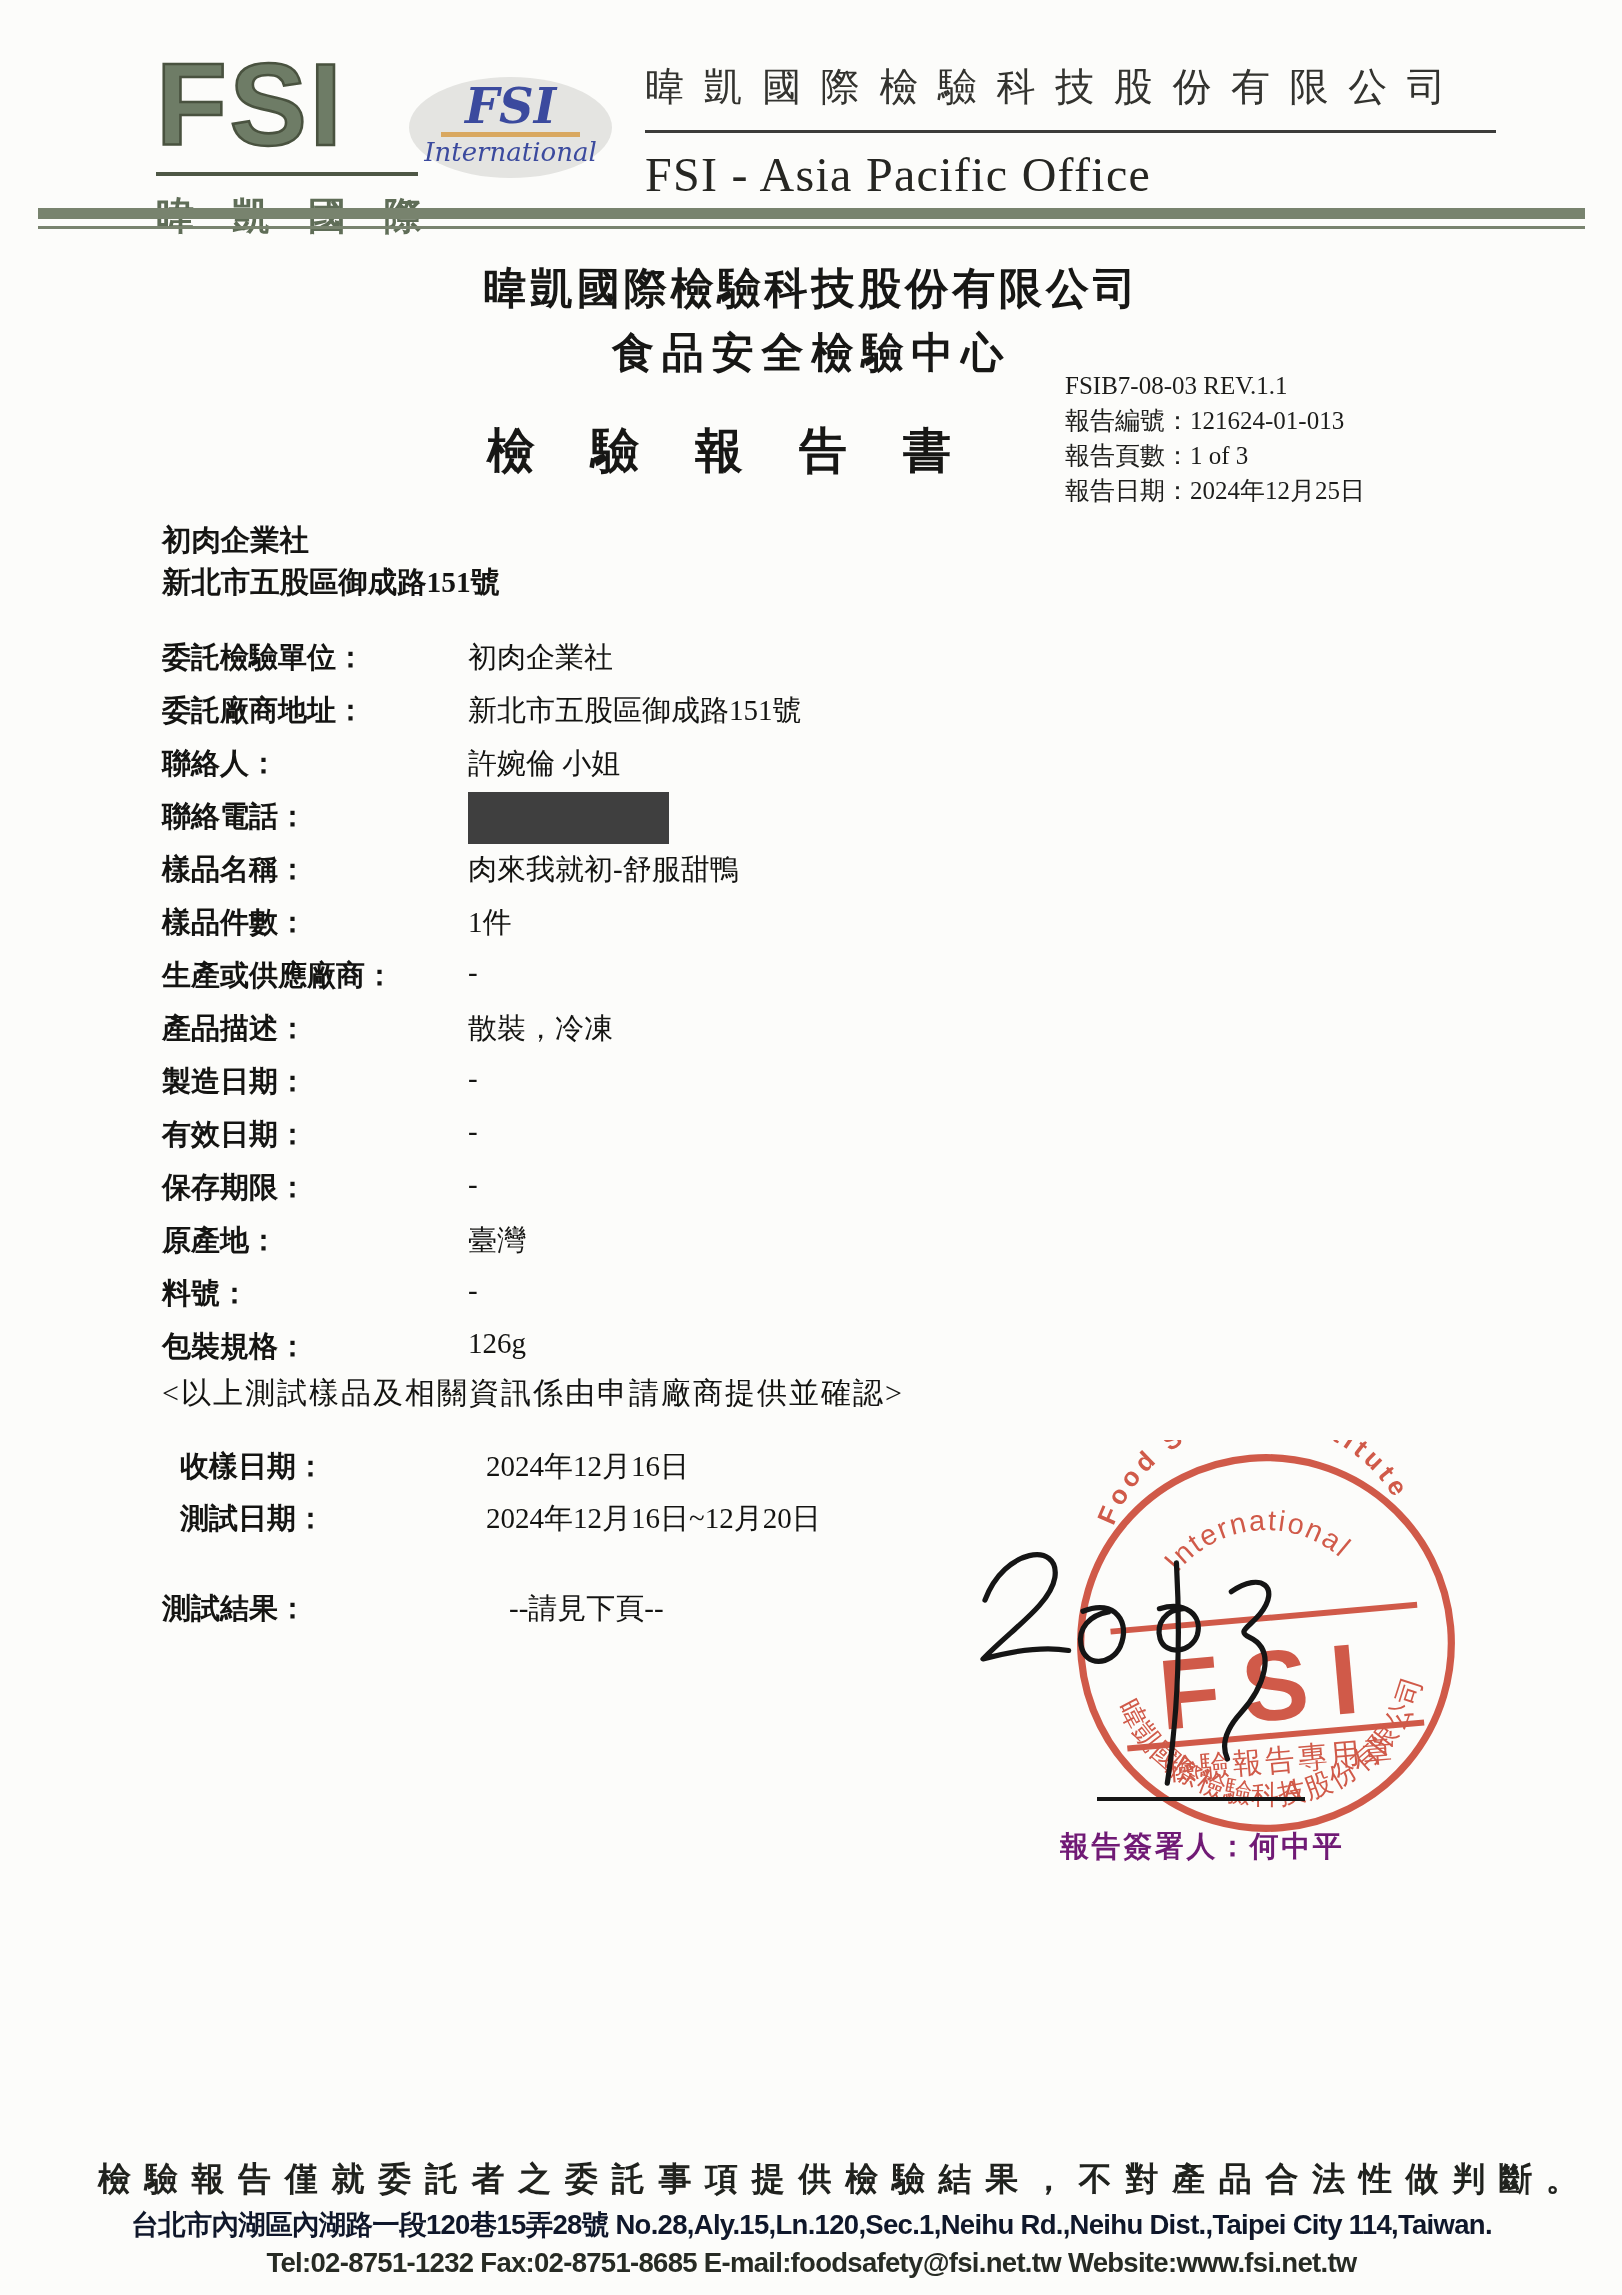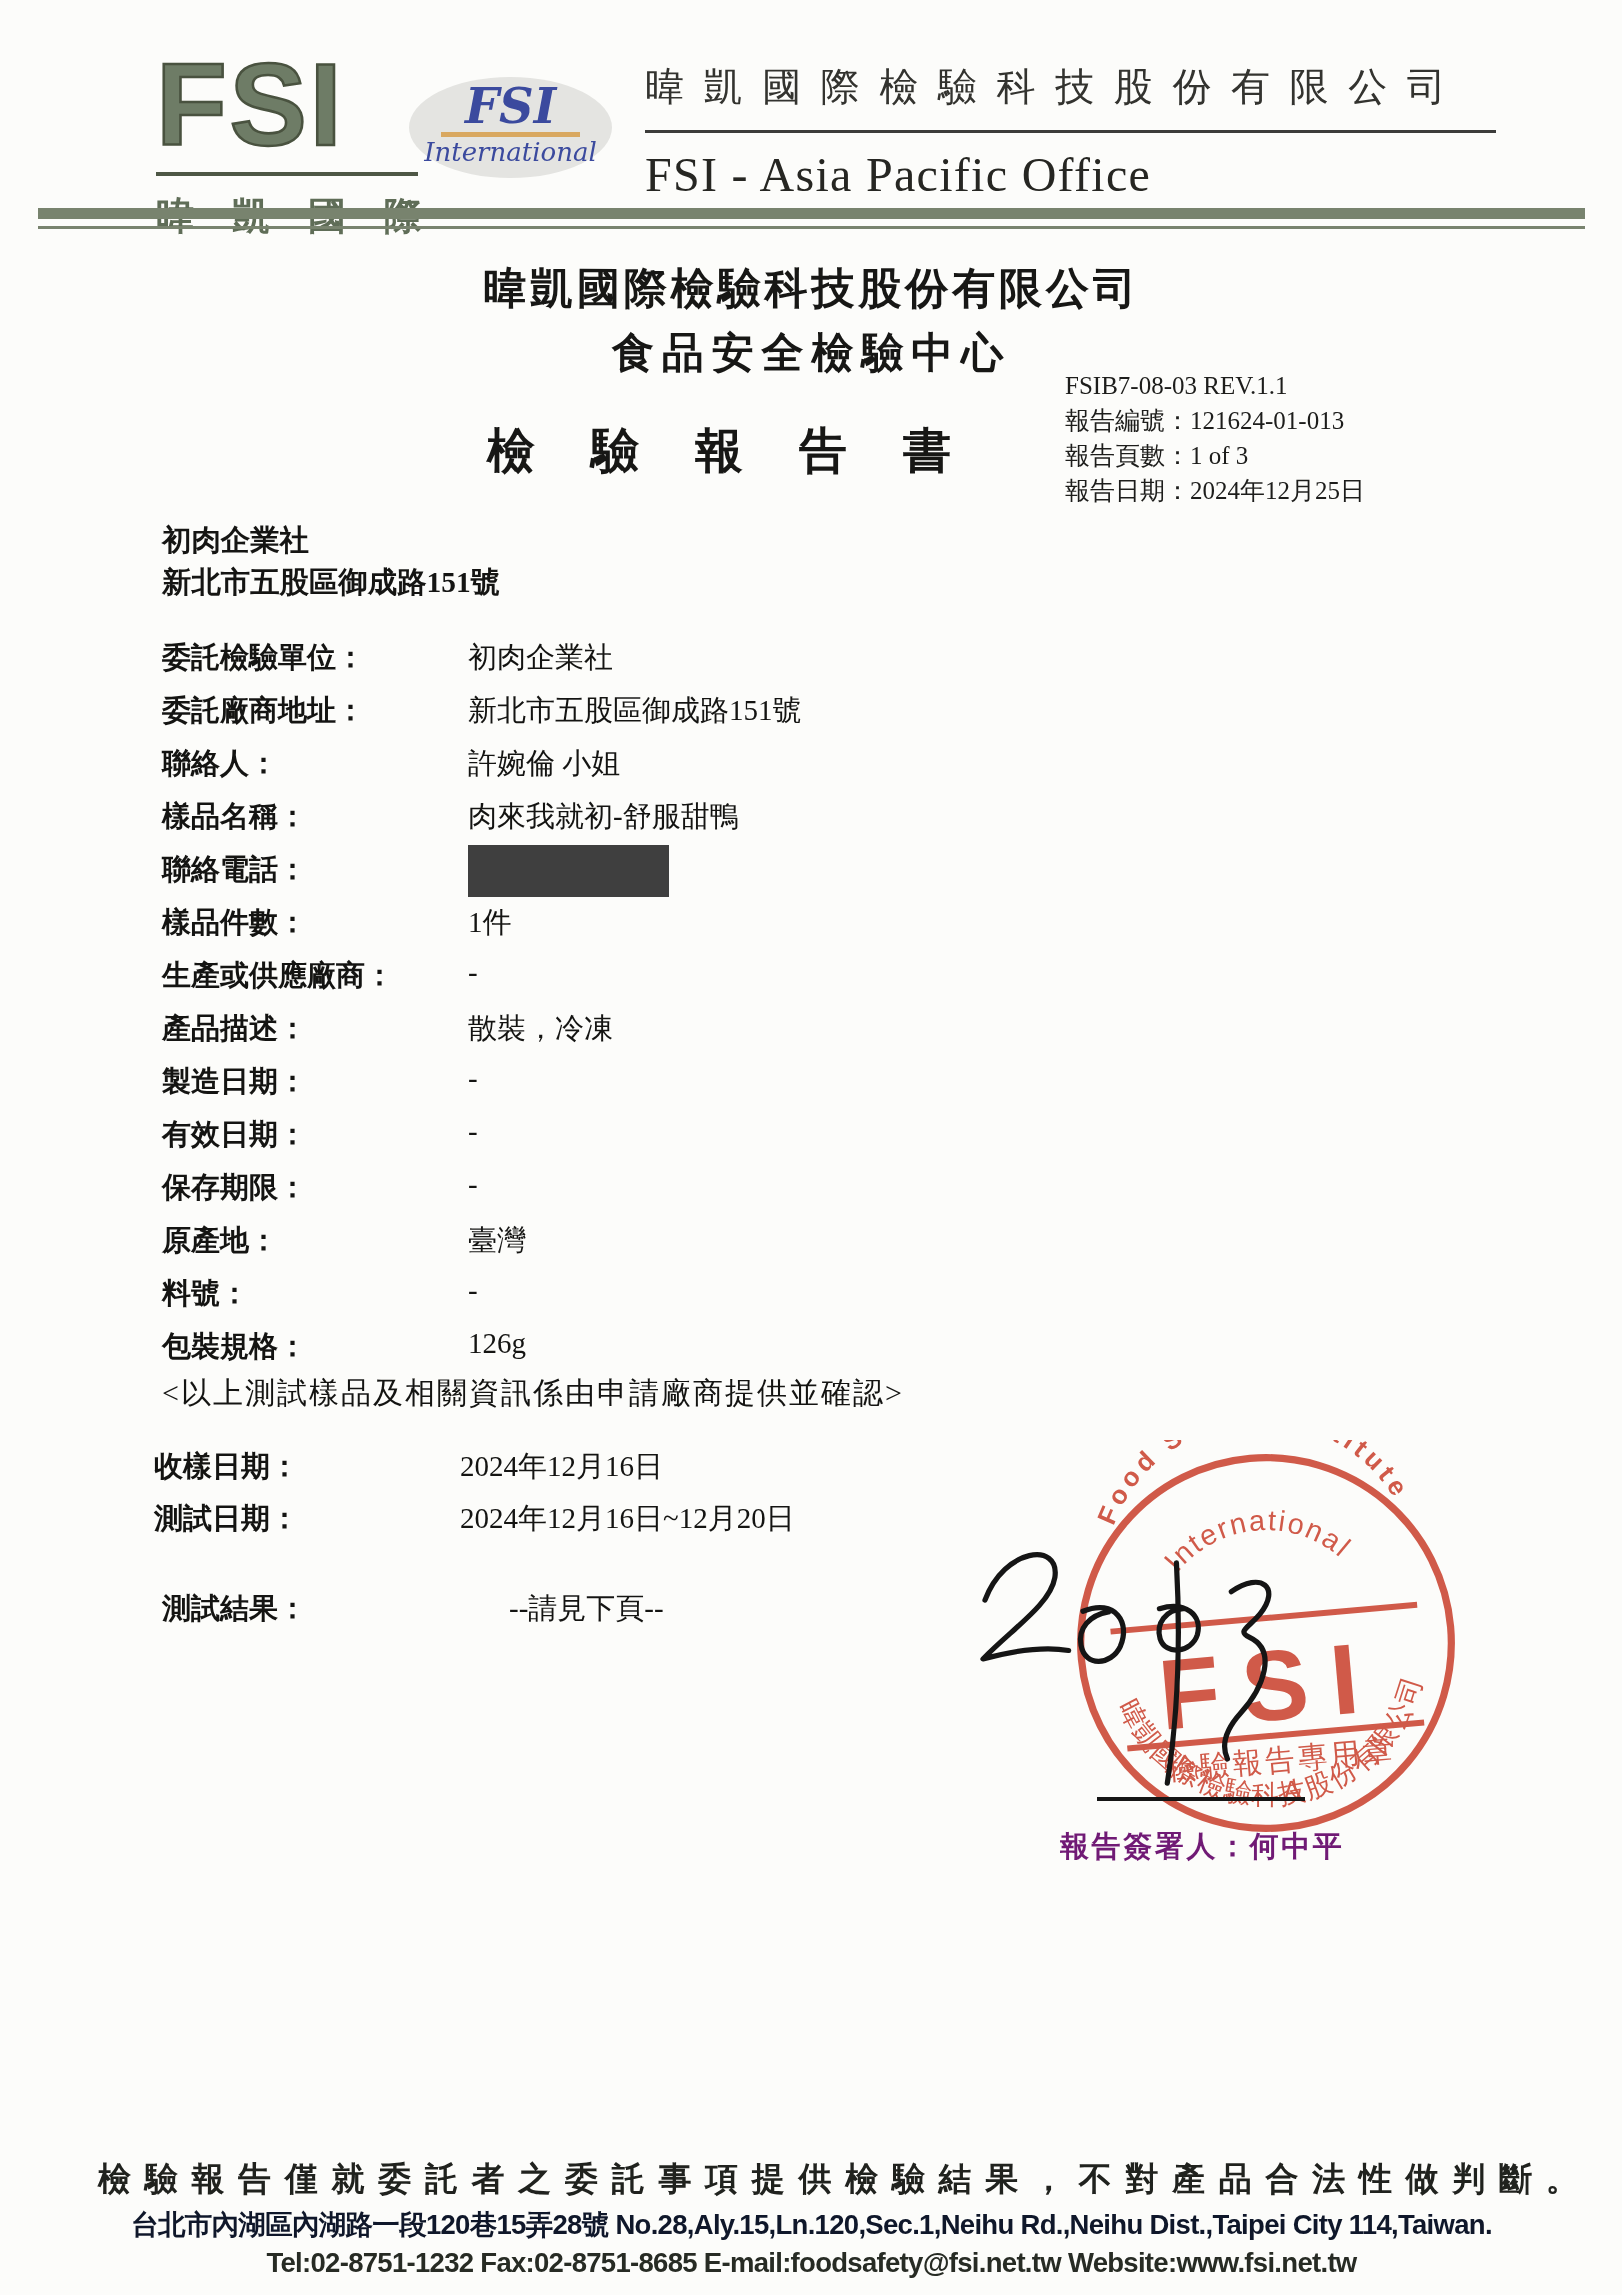--- a/index.html
+++ b/index.html
@@ -61,21 +61,21 @@
   
   .applicant { position:absolute; left:162px; top:519px; font-size:29.4px; line-height:42px; font-weight:600; color:#151513; }
   
   .fields { position:absolute; left:162px; top:638px; width:982px; }
   .frow { display:flex; align-items:flex-start; min-height:53px;gap:12px; }
   .flabel { width:294px; font-size:29px; font-weight:600; color:#141412; white-space:nowrap; }
   .fvalue { font-size:29px; font-weight:400; color:#141412; white-space:nowrap; }
   .redact { width:201px; height:52px; background:#3f3f3f; margin-top:-5.2px; }
   
   .note { position:absolute; left:162px; top:1373px; font-size:30px; font-weight:500; color:#141412; letter-spacing:2px; }
-  .dates { position:absolute; left:154px; top:1447px; }
+  .dates { position:absolute; left:180px; top:1447px; }
   .dates .frow { min-height:52px; }
   .result { position:absolute; left:162px; top:1589px; display:flex; }
   .result .flabel { width:347px; }
   
   .stamp { position:absolute; left:1063px; top:1440px; width:406px; height:406px; opacity:0.9; }
   .sig { position:absolute; left:949px; top:1525px; width:366px; height:281px; }
   .sig-line { position:absolute; left:1097px; top:1797px; width:208px; height:3.9px; background:#151515; }
   .signer { position:absolute; left:1060px; top:1827px; font-size:29px; font-weight:600; color:#701a75; letter-spacing:2.6px; }
   
   .disclaimer { position:absolute; left:98px; top:2157px; font-size:33px; font-weight:600; letter-spacing:13.7px; color:#20221e; white-space:nowrap; }
@@ -144,26 +144,26 @@
       </div>
     <div class="frow">
         <div class="flabel">委託廠商地址：</div>
         <div class="fvalue">新北市五股區御成路151號</div>
       </div>
     <div class="frow">
         <div class="flabel">聯絡人：</div>
         <div class="fvalue">許婉倫 小姐</div>
       </div>
     <div class="frow">
+        <div class="flabel">聯絡電話：</div>
+        <div class="redact"></div>
+      </div>
+    <div class="frow">
         <div class="flabel">樣品名稱：</div>
         <div class="fvalue">肉來我就初-舒服甜鴨</div>
-      </div>
-    <div class="frow">
-        <div class="flabel">聯絡電話：</div>
-        <div class="redact"></div>
       </div>
     <div class="frow">
         <div class="flabel">樣品件數：</div>
         <div class="fvalue">1件</div>
       </div>
     <div class="frow">
         <div class="flabel">生產或供應廠商：</div>
         <div class="fvalue">-</div>
       </div>
     <div class="frow">

